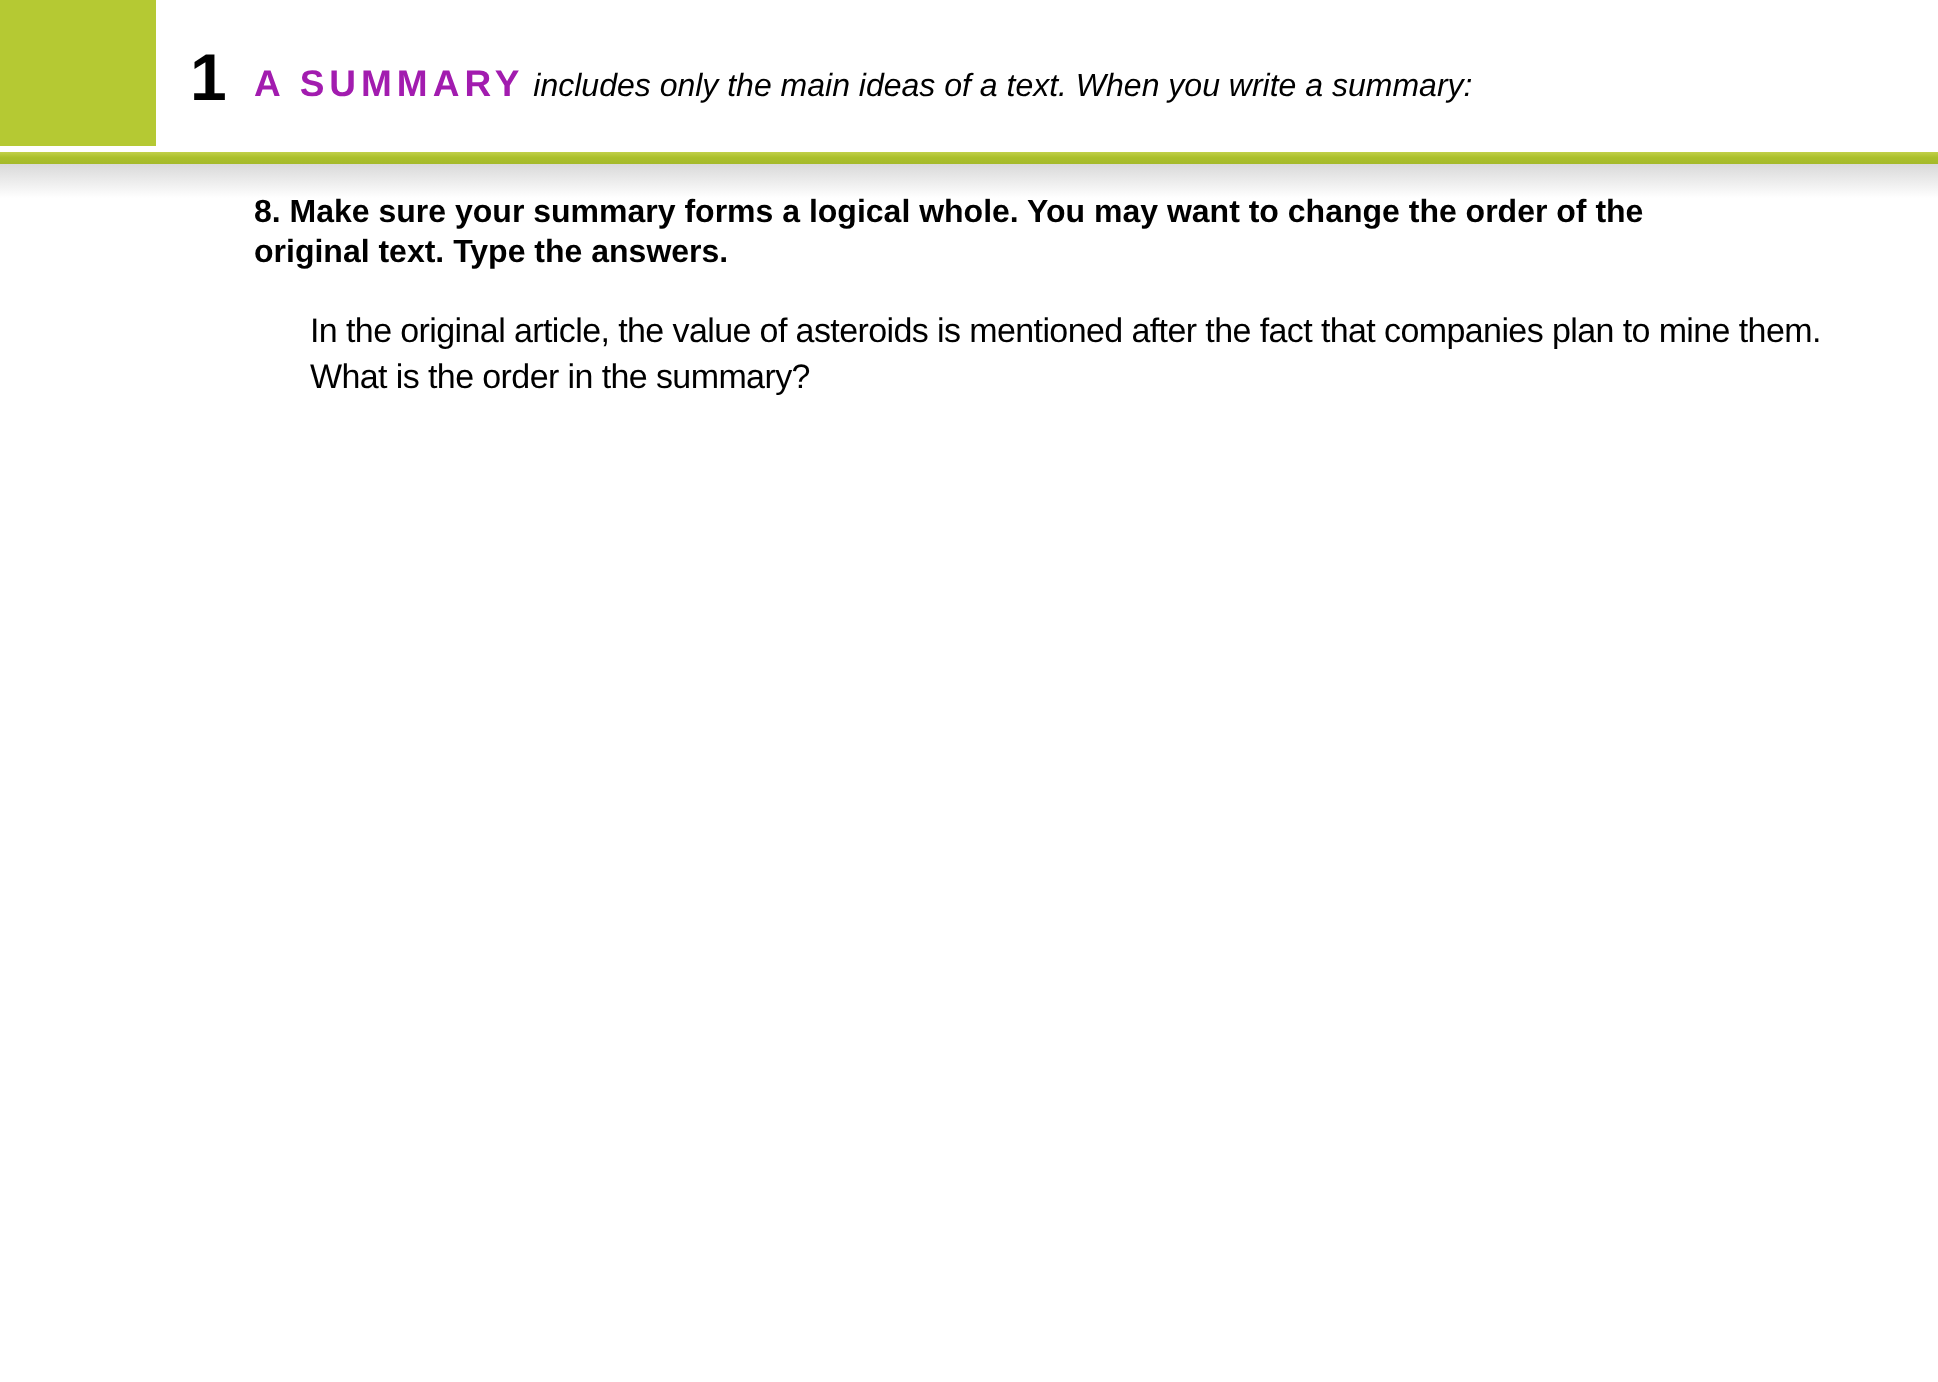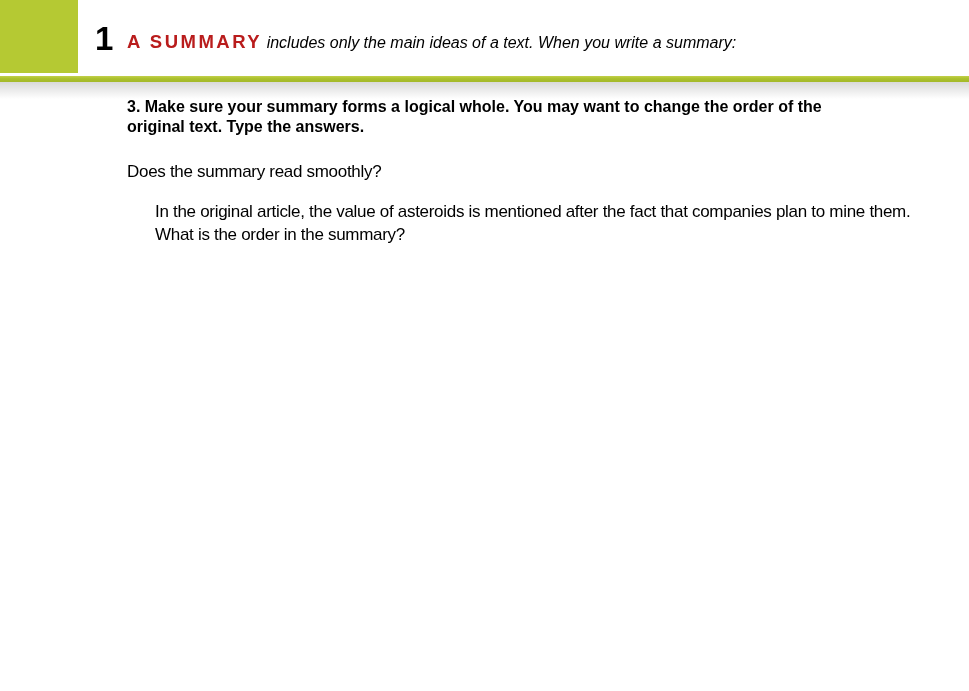--- a/index.html
+++ b/index.html
@@ -30,21 +30,21 @@
   .header-title {
     position: absolute;
     left: 127px; top: 33px;
     white-space: nowrap;
     line-height: 1;
   }
   .title-highlight {
     font-size: 18.5px;
     font-weight: bold;
     letter-spacing: 2.5px;
-    color: #b91c1c;
+    color: #a21caf;
   }
   .title-rest {
     font-size: 16px;
     font-weight: normal;
     letter-spacing: 0;
     color: #000000;
     font-style: italic;
   }
   .divider-rule {
     position: absolute;
@@ -90,20 +90,19 @@
   <div class="unit-number">1</div>
 
   <div class="header-title">
     <span class="title-highlight">A SUMMARY</span><span class="title-rest"> includes only the main ideas of a text. When you write a summary:</span>
   </div>
 
   <div class="divider-rule"></div>
   <div class="divider-shadow"></div>
 
   <div class="content">
-    <p class="instruction-heading">3. Make sure your summary forms a logical whole. You may want to change the order of the
+    <p class="instruction-heading">8. Make sure your summary forms a logical whole. You may want to change the order of the
 original text. Type the answers.</p>
-    <p class="question question-1">Does the summary read smoothly?</p>
     <p class="question question-2">In the original article, the value of asteroids is mentioned after the fact that companies plan to mine them.
 What is the order in the summary?</p>
   </div>
 
 </div>
 
 </body></html>

